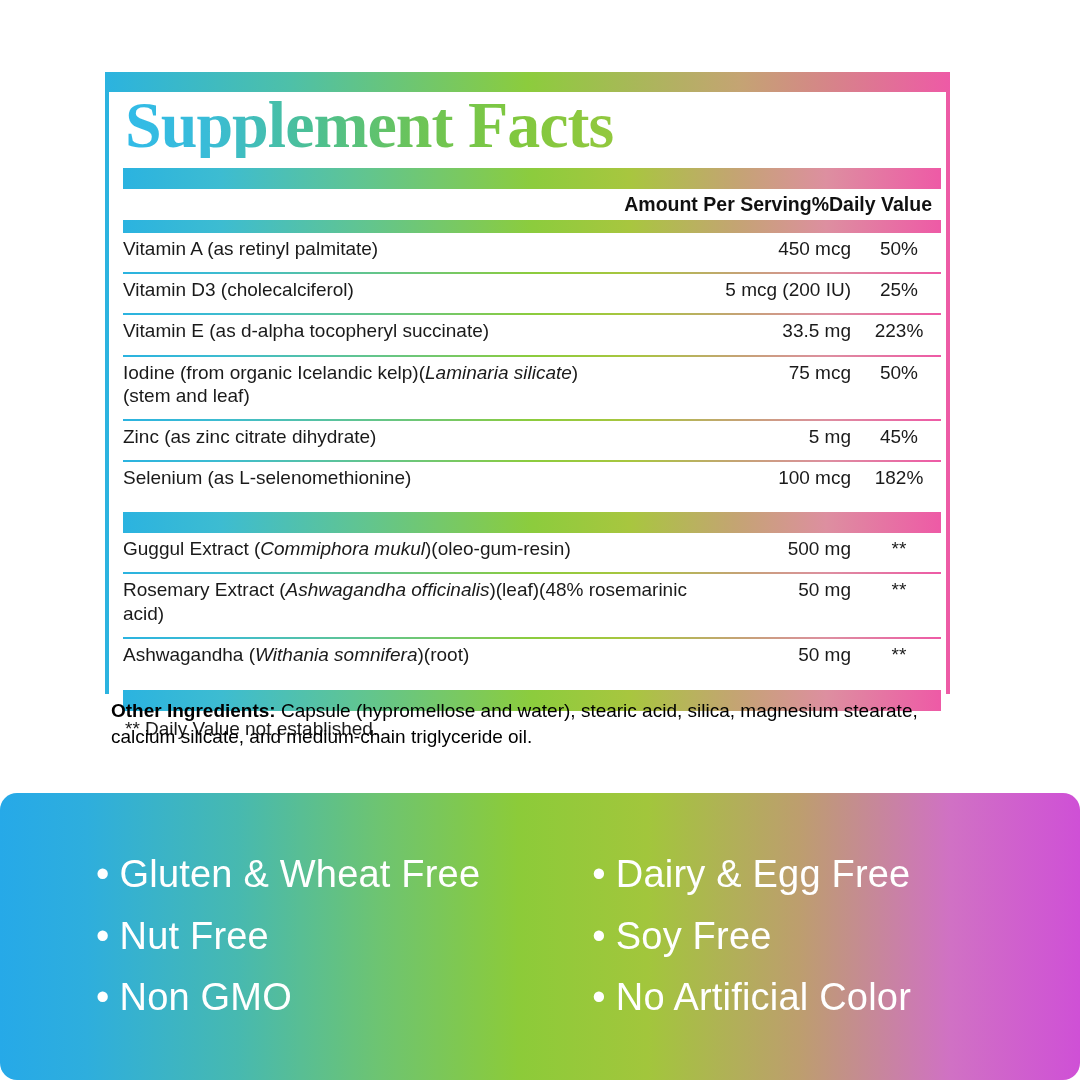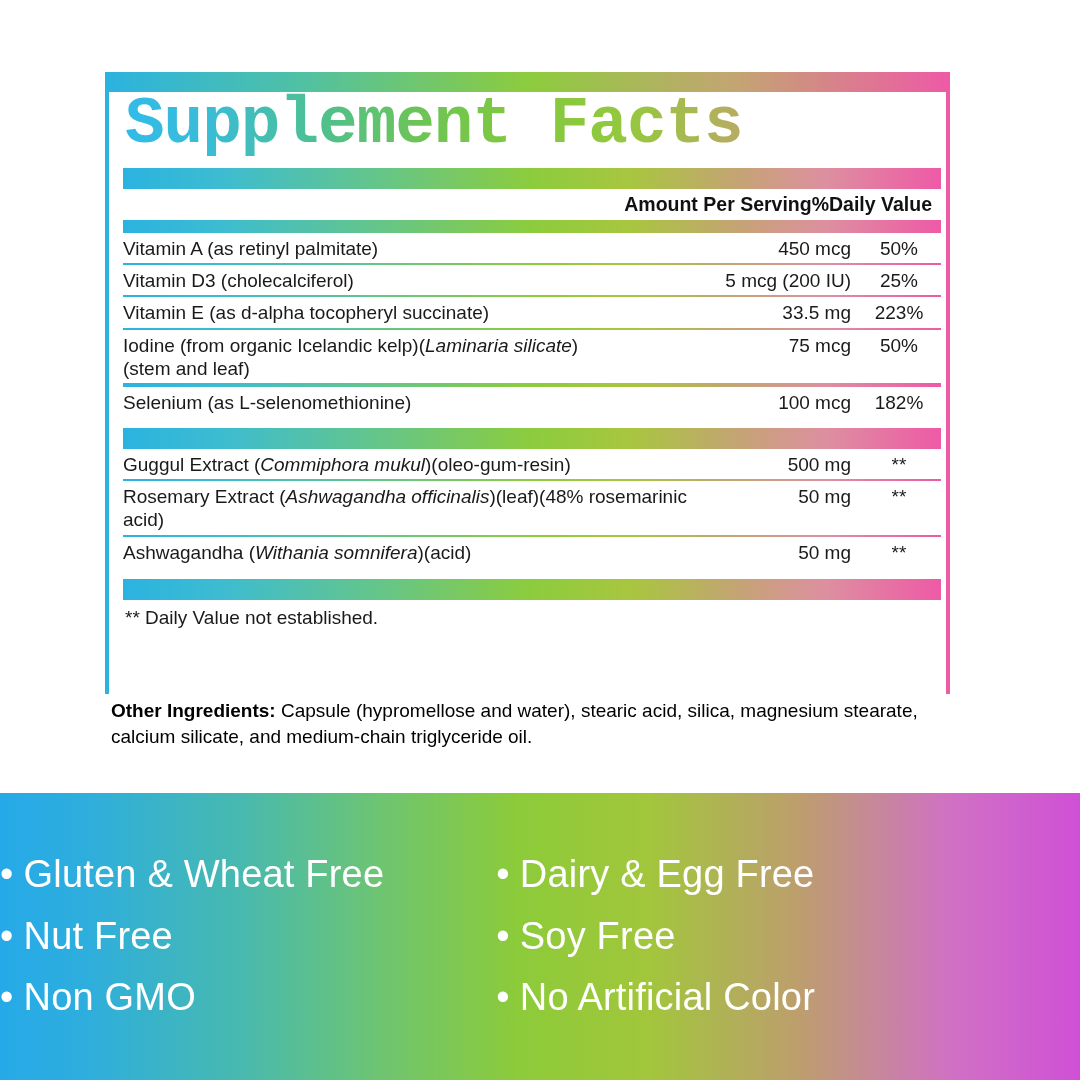--- a/index.html
+++ b/index.html
@@ -54,21 +54,21 @@
     position: relative;
     width: 100%;
     height: 100%;
     background: #ffffff;
     box-sizing: border-box;
     padding: 0 10px;
   }
 
   
   .sf-title {
-    font-family: Liberation Mono, monospace;
+    font-family: Liberation Serif, serif;
     font-weight: bold;
     font-size: 66px;
     line-height: 1.0;
     letter-spacing: -1px;
     margin: 16px 0 0 6px;
     background: linear-gradient(to right,
       #31bbe8 0%,
       #39bcd8 10%,
       #4ec08f 24%,
       #6cc457 36%,
@@ -140,21 +140,21 @@
   }
   .ing-table td {
     padding: 0;
     vertical-align: top;
     color: #1a1a1a;
     font-size: 19px;
     line-height: 1.22;
   }
   .ing-table tr.ing-row > td {
     padding-top: 4px;
-    padding-bottom: 3px;
+    padding-bottom: 12px;
   }
   .c-name  { width: 600px; }
   .c-amt   { width: 128px; text-align: right; padding-right: 6px !important; white-space: nowrap; }
   .c-dv    { width: 84px;  text-align: center; white-space: nowrap; }
 
   .rule td {
     height: 2px;
     padding: 0 !important;
   }
   .rule-inner {
@@ -196,20 +196,22 @@
       #47b9b0 22%,
       #6dc472 35%,
       #8ccb39 48%,
       #a2c63c 60%,
       #bd9e6e 74%,
       #d071c4 88%,
       #cf50d6 100%);
     display: flex;
     align-items: center;
     box-sizing: border-box;
+    padding-left: 96px;
+    border-radius: 17px;
   }
   .claim-col {
     display: flex;
     flex-direction: column;
     justify-content: center;
     gap: 22px;
   }
   .claim-col.col-2 { margin-left: 112px; }
   .claim-item {
     color: #ffffff;
@@ -281,20 +283,25 @@
           </td>
           <td class="c-amt">75 mcg</td>
           <td class="c-dv">50%</td>
         </tr>
         <tr class="rule">
             <td colspan="3">
               <div class="rule-inner grad-bar"></div>
             </td>
           </tr>
 
+        <tr class="ing-row">
+          <td class="c-name"><span>Zinc (as zinc citrate dihydrate)</span></td>
+          <td class="c-amt">5 mg</td>
+          <td class="c-dv">45%</td>
+        </tr>
         <tr class="rule">
             <td colspan="3">
               <div class="rule-inner grad-bar"></div>
             </td>
           </tr>
 
         <tr class="ing-row">
           <td class="c-name"><span>Selenium (as L-selenomethionine)</span></td>
           <td class="c-amt">100 mcg</td>
           <td class="c-dv">182%</td>
@@ -328,21 +335,21 @@
           <td class="c-dv">**</td>
         </tr>
         <tr class="rule">
             <td colspan="3">
               <div class="rule-inner grad-bar"></div>
             </td>
           </tr>
 
         <tr class="ing-row">
           <td class="c-name">
-            <span>Ashwagandha (</span><span class="sci">Withania somnifera</span><span>)(acid)</span>
+            <span>Ashwagandha (</span><span class="sci">Withania somnifera</span><span>)(root)</span>
           </td>
           <td class="c-amt">50 mg</td>
           <td class="c-dv">**</td>
         </tr>
       </tbody>
     </table>
 
     <div class="bar-bottom grad-bar"></div>
 
     <div class="footnote">** Daily Value not established.</div>

